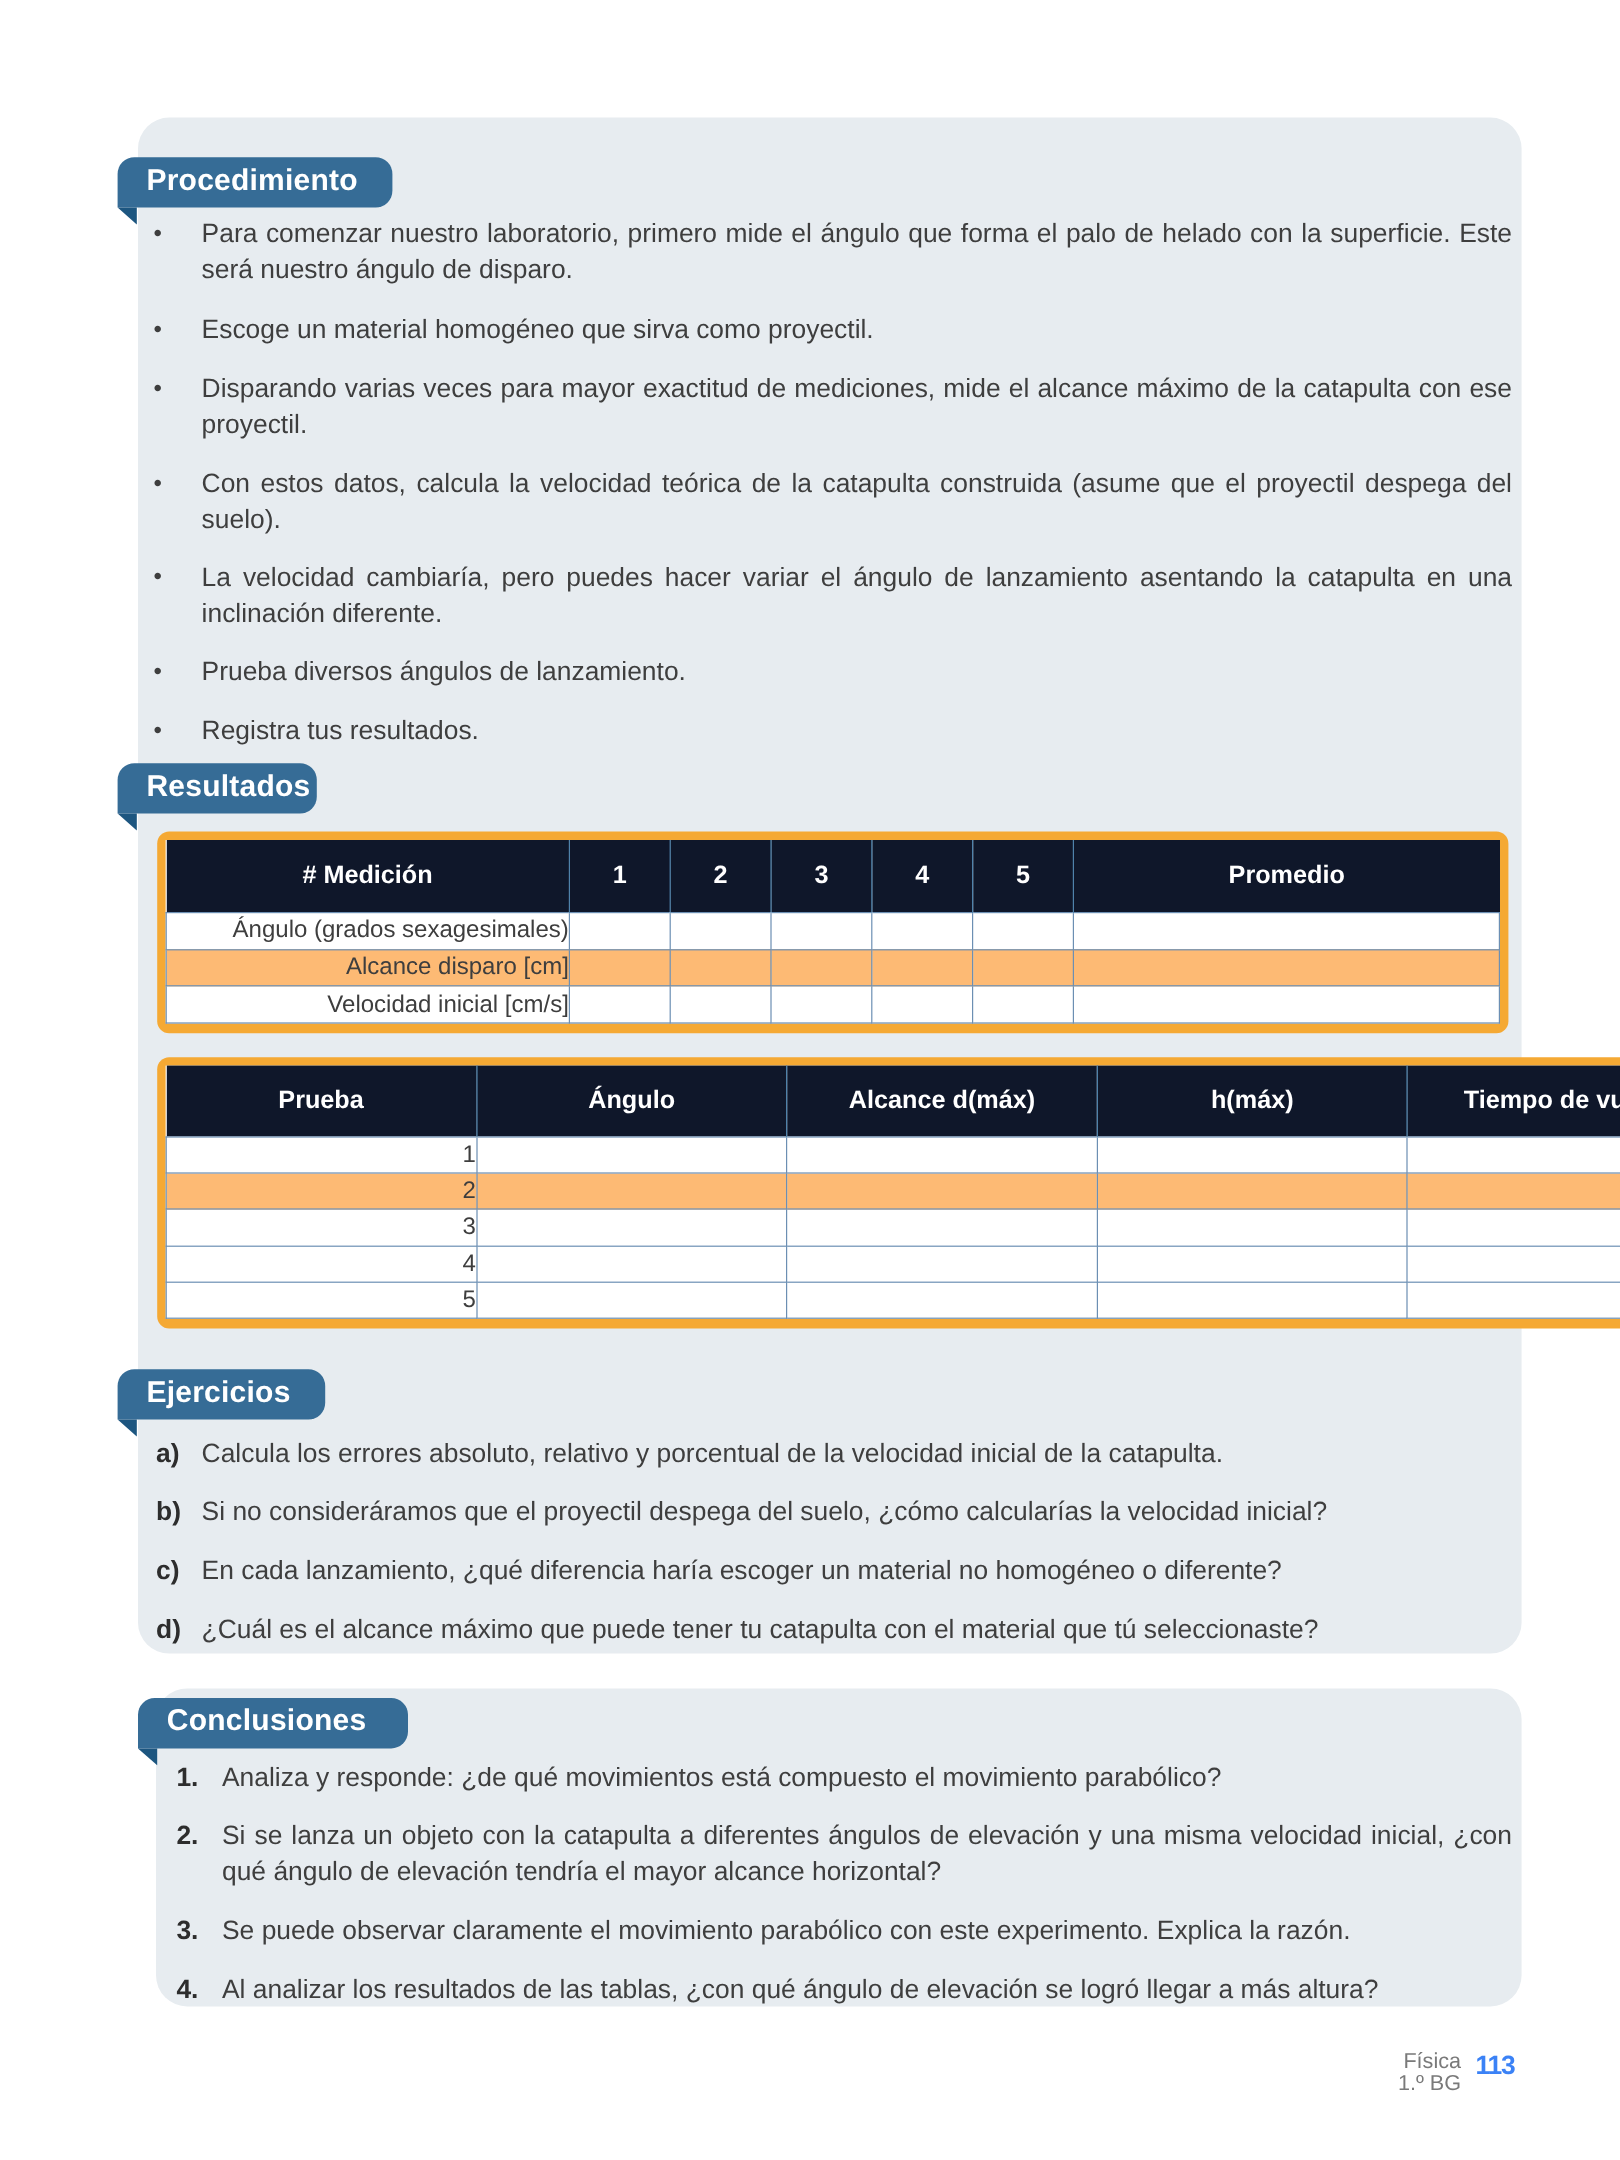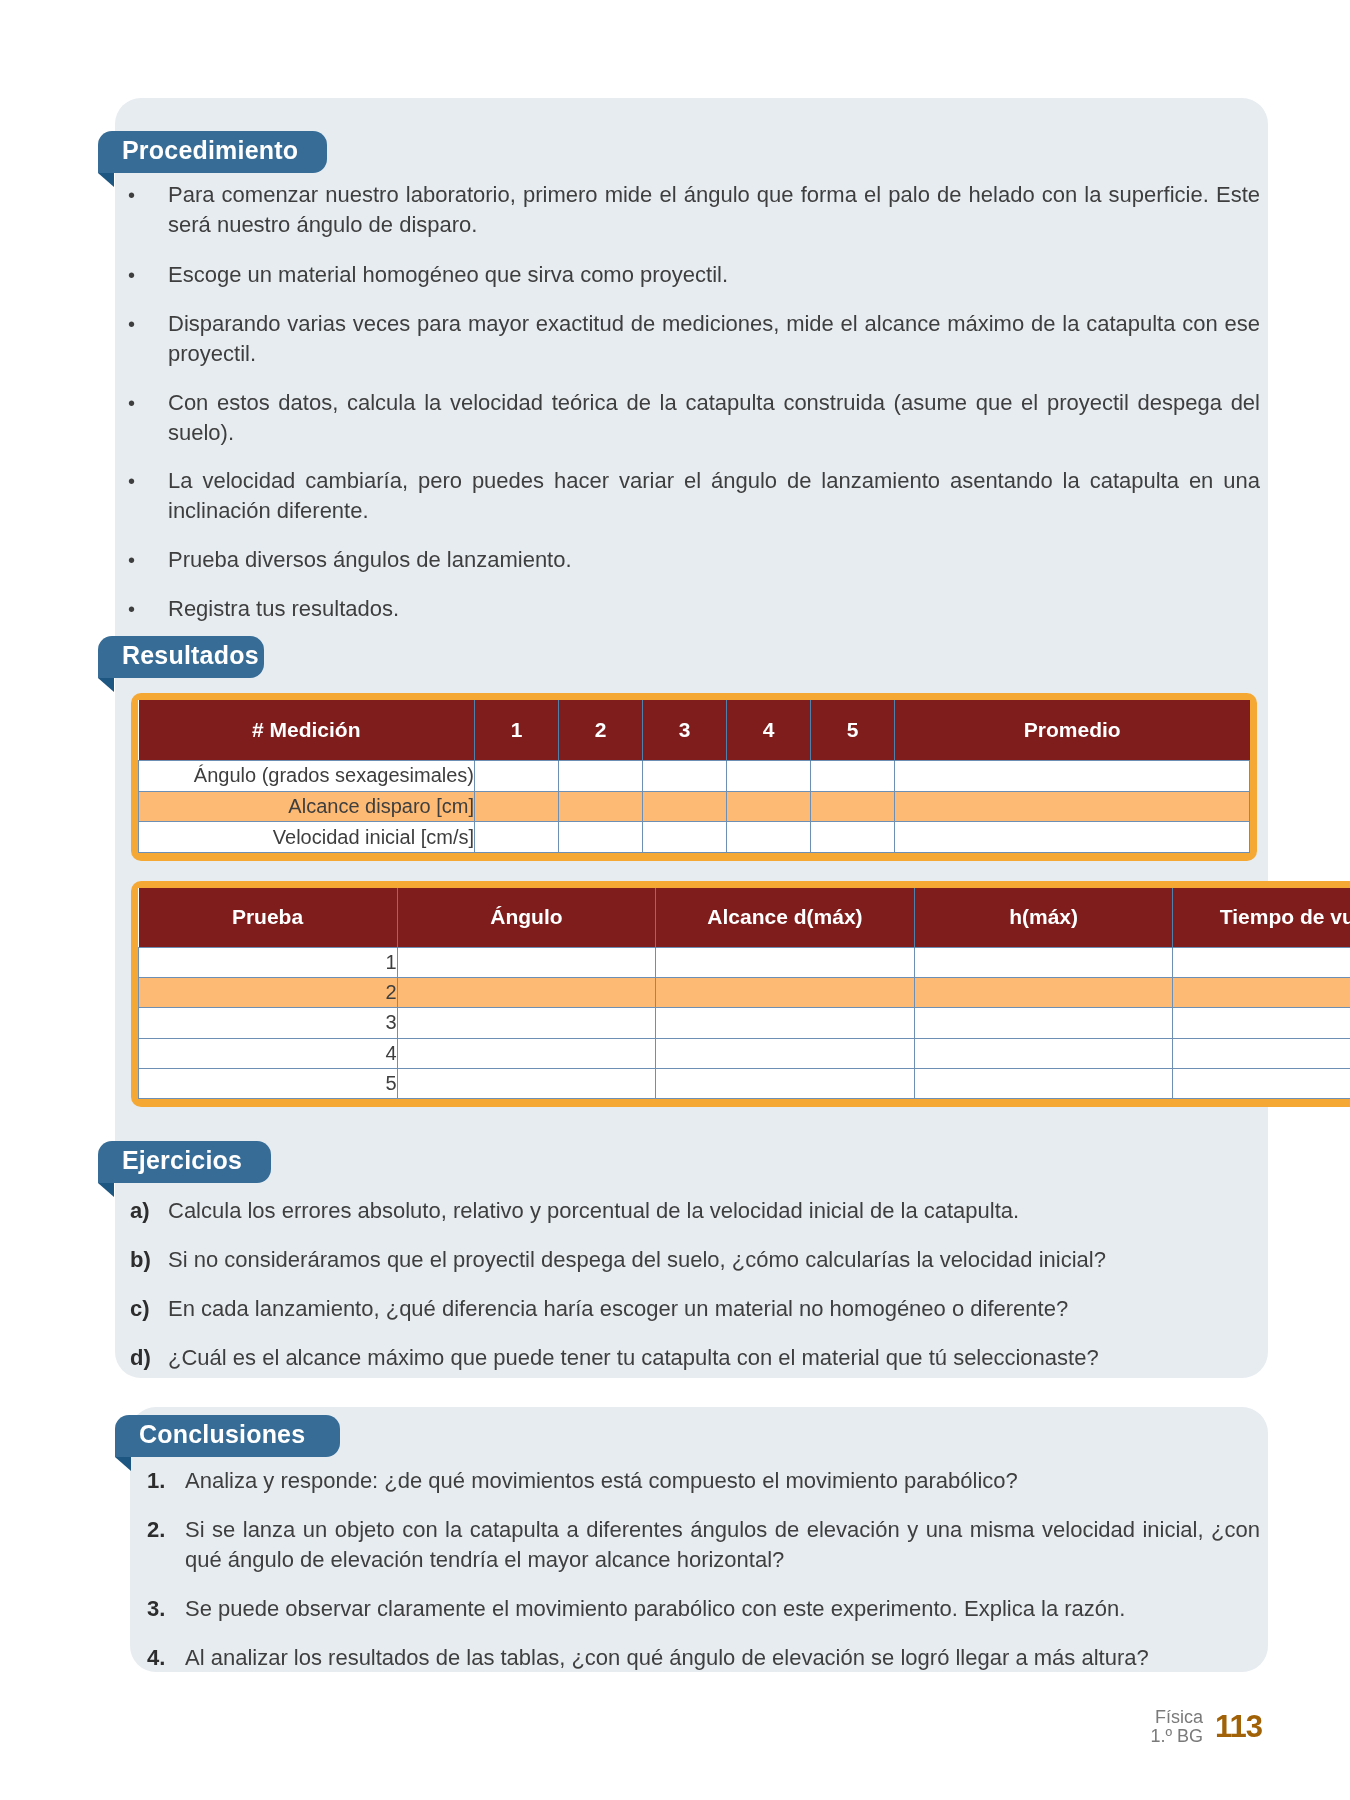--- a/index.html
+++ b/index.html
@@ -21,35 +21,35 @@
 
   .bullets { position: absolute; left: 120px; width: 1140px; font-size: 22px; line-height: 30px; color: #3e3e3e; }
   .bullet { position: absolute; left: 0; width: 1140px; display: flex; }
   .bullet .dot { width: 48px; flex: none; text-align: left; padding-left: 8px; font-size: 20px; }
   .bullet .txt { flex: 1; text-align: justify; }
 
   .tbl-wrap { position: absolute; background: #f5a934; border-radius: 10px; padding: 7px 7px 8px 7px; }
   .tbl-1 { left: 131px; top: 693px; width: 1126px; height: 168px; }
   .tbl-2 { left: 131px; top: 881px; width: 1308px; height: 226px; }
   table { border-collapse: collapse; width: 100%; height: 100%; background: #fff; table-layout: fixed; }
-  th { background: #7f1d1d; color: #fff; font-weight: bold; font-size: 21px; border-left: 1px solid #4f82aa; height: 59px; }
+  th { background: #0f172a; color: #fff; font-weight: bold; font-size: 21px; border-left: 1px solid #4f82aa; height: 59px; }
   th:first-child { border-left: none; }
   td { border: 1.5px solid #6c8fb3; font-size: 20px; color: #3e3e3e; text-align: right; height: 30px; padding: 0; }
   tr.alt td { background: #fdba74; }
 
   .list { position: absolute; font-size: 22px; line-height: 30px; color: #3e3e3e; }
   .li { position: absolute; display: flex; width: 1140px; }
   .li .mk { font-weight: bold; color: #2d2d2d; flex: none; }
   .li .txt { flex: 1; text-align: justify; }
   .ej .li .mk { width: 38px; }
   .cc .li .mk { width: 38px; }
 
-  .footer { position: absolute; right: 88px; top: 1708px; display: flex; align-items: center; }
+  .footer { position: absolute; right: 88px; top: 1708px; display: flex; }
   .footer .sub { text-align: right; font-size: 18px; line-height: 19px; color: #7a7a7a; margin-right: 12px; }
-  .footer .num { font-size: 31px; font-weight: bold; color: #a16207; letter-spacing: -1px; }
+  .footer .num { font-size: 22px; font-weight: bold; color: #3b82f6; letter-spacing: -1px; }
 </style>
 </head>
 <body>
 
 <div class="panel panel-main"></div>
 <div class="panel panel-concl"></div>
 
 <div class="tab tab-proc">Procedimiento</div>
 <div class="bullets" style="top:180px;">
   <div class="bullet" style="top:0;">

